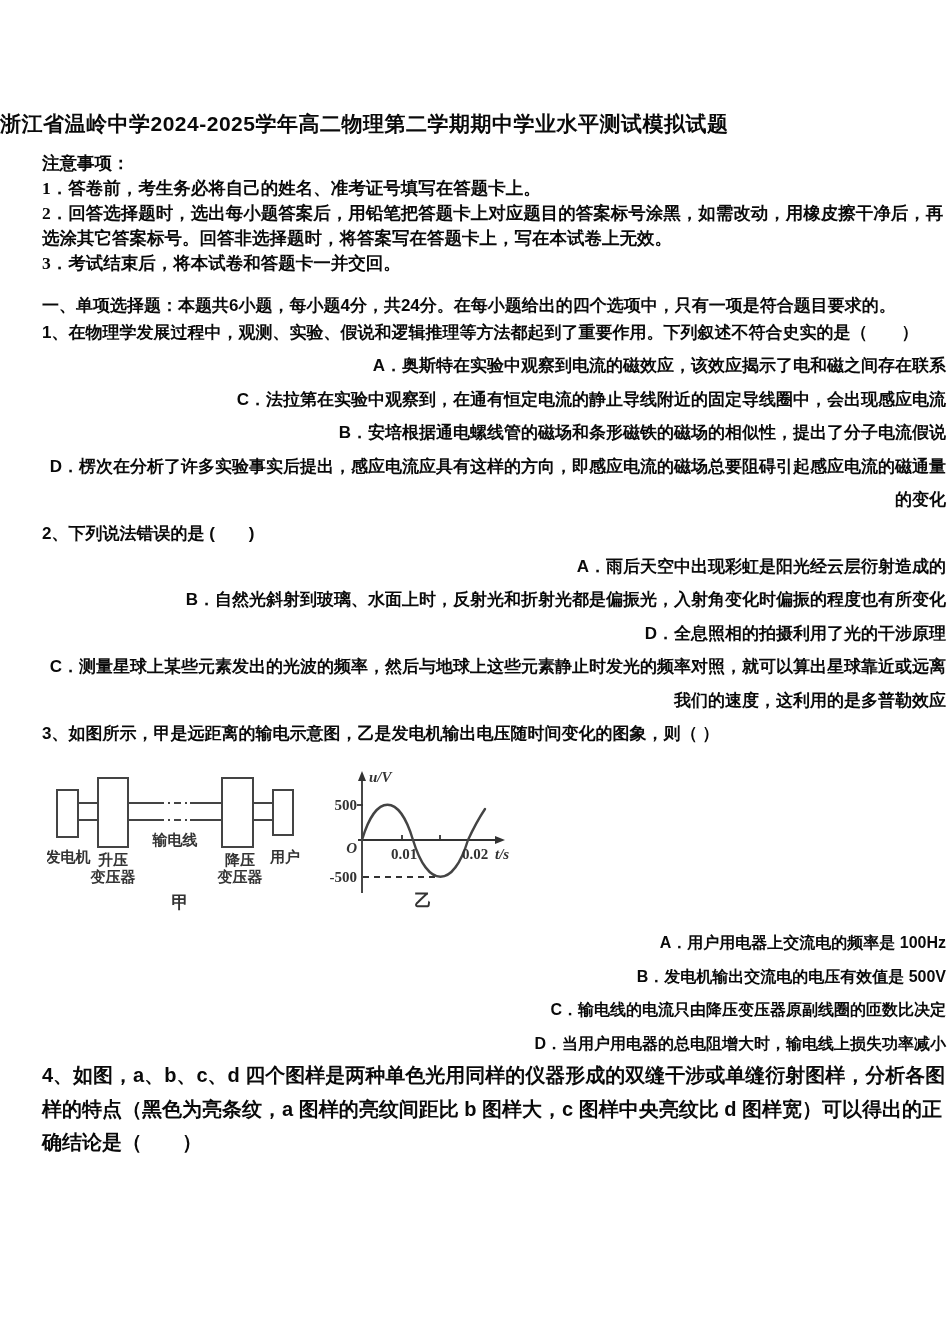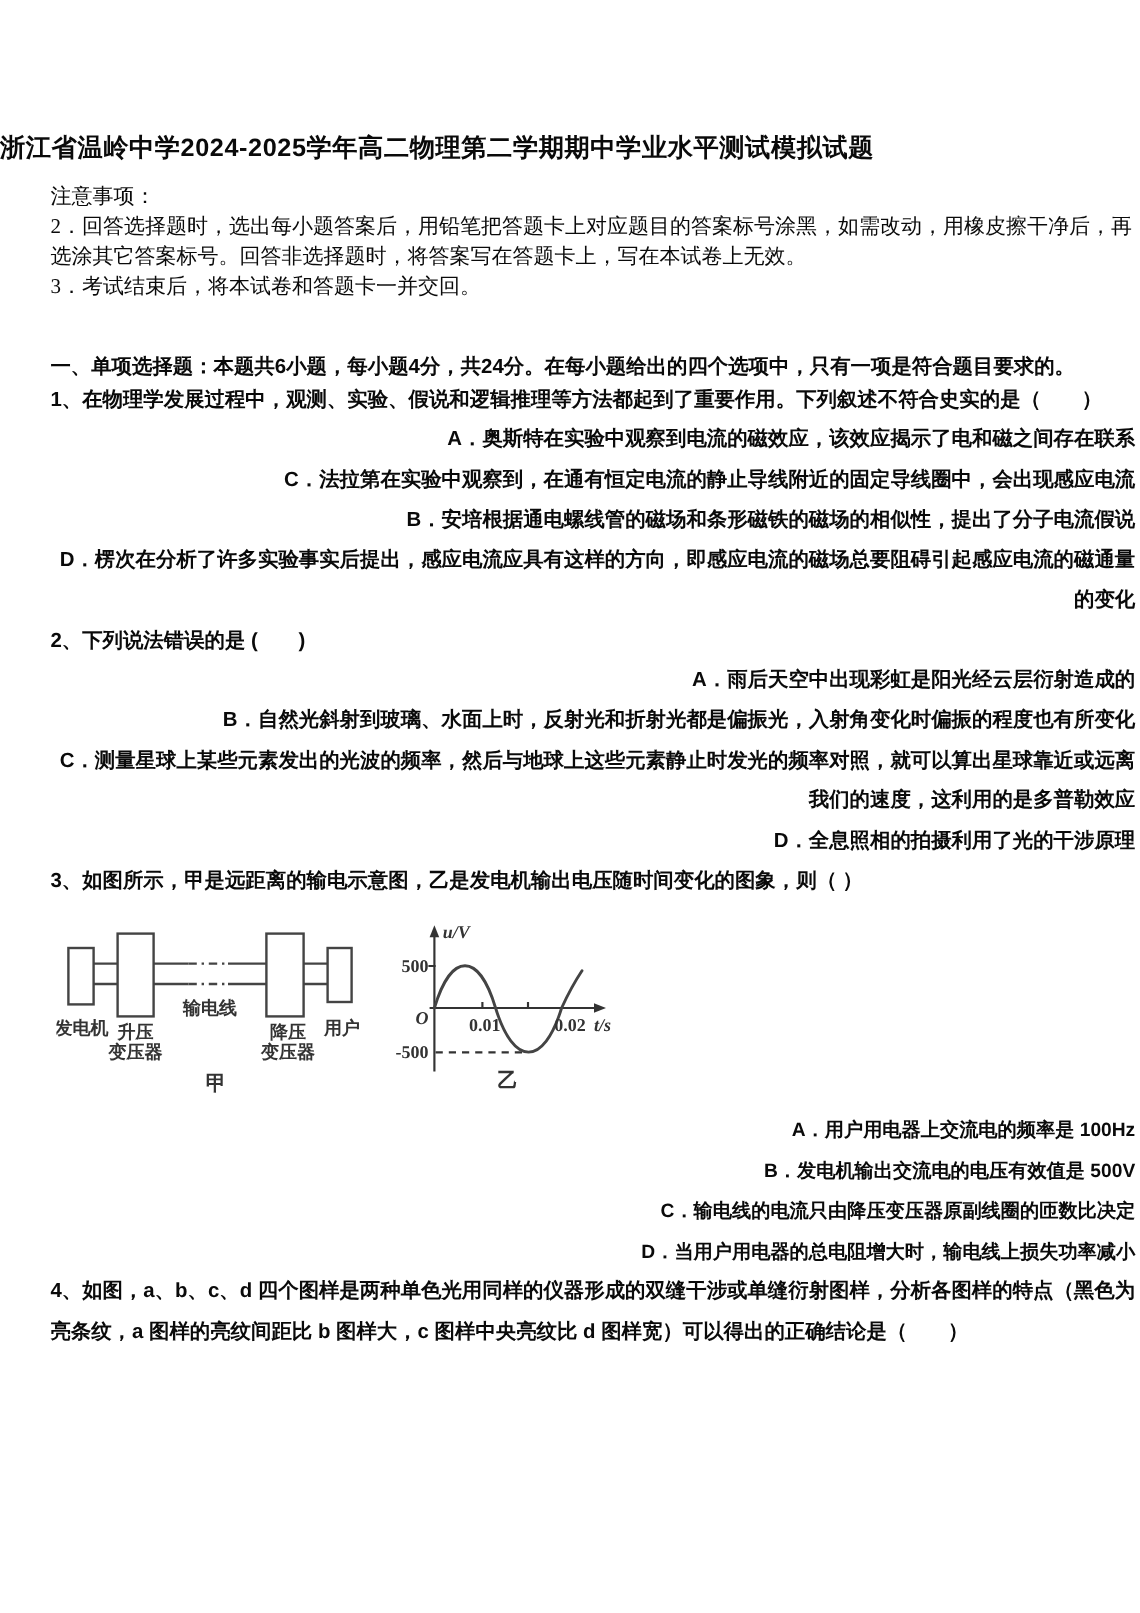--- a/index.html
+++ b/index.html
@@ -7,77 +7,78 @@
     width:950px;height:1344px;position:relative;background:#ffffff;color:#0a0a0a;
     font-family:"Liberation Sans","DejaVu Sans",sans-serif;
   }
   .title{
     position:absolute;top:109px;left:0;width:950px;text-align:left;
     font-size:21px;font-weight:bold;line-height:30px;letter-spacing:0.5px;
   }
   .notice{
     position:absolute;top:151px;left:42px;width:903px;
     font-family:"Liberation Serif","DejaVu Serif",serif;
-    font-size:17.5px;line-height:25px;font-weight:normal;
+    font-size:17.5px;line-height:25px;font-weight:bold;
   }
   .main{
     position:absolute;top:292px;left:42px;width:904px;
     font-size:17px;font-weight:bold;
   }
   .heading-line{line-height:27px;}
   .stem{line-height:27px;}
   .mt{margin-top:3px;}
   .options{margin-top:3px;}
   .option{line-height:33.5px;text-align:right;}
   .q3-options{
     position:absolute;top:926px;left:42px;width:904px;
     font-size:16px;font-weight:bold;
   }
   .q4-block{
     position:absolute;top:1059px;left:42px;width:904px;
-    font-size:17px;font-weight:bold;line-height:33.5px;
+    font-size:20px;font-weight:bold;line-height:33.5px;
   }
   .figure-wrap{position:absolute;top:763px;left:47px;width:470px;height:155px;}
   svg text{
     font-family:"Liberation Serif","DejaVu Serif",serif;
     font-weight:bold;fill:#333;
   }
   .cn-label{font-size:15px;}
   .caption{font-size:17px;}
   .num-label{font-size:15px;}
   .ital{font-style:italic;font-size:15px;}
 </style>
 </head>
 <body>
 
 <div class="title">浙江省温岭中学2024-2025学年高二物理第二学期期中学业水平测试模拟试题</div>
 
 <div class="notice">
   <div>注意事项：</div>
+  <div>1．答卷前，考生务必将自己的姓名、准考证号填写在答题卡上。</div>
   <div>2．回答选择题时，选出每小题答案后，用铅笔把答题卡上对应题目的答案标号涂黑，如需改动，用橡皮擦干净后，再选涂其它答案标号。回答非选择题时，将答案写在答题卡上，写在本试卷上无效。</div>
   <div>3．考试结束后，将本试卷和答题卡一并交回。</div>
 </div>
 
 <div class="main">
   <div class="heading-line">一、单项选择题：本题共6小题，每小题4分，共24分。在每小题给出的四个选项中，只有一项是符合题目要求的。</div>
 
   <div class="stem">1、在物理学发展过程中，观测、实验、假说和逻辑推理等方法都起到了重要作用。下列叙述不符合史实的是（　　）</div>
   <div class="options">
     <div class="option">A．奥斯特在实验中观察到电流的磁效应，该效应揭示了电和磁之间存在联系</div>
     <div class="option">C．法拉第在实验中观察到，在通有恒定电流的静止导线附近的固定导线圈中，会出现感应电流</div>
     <div class="option">B．安培根据通电螺线管的磁场和条形磁铁的磁场的相似性，提出了分子电流假说</div>
     <div class="option">D．楞次在分析了许多实验事实后提出，感应电流应具有这样的方向，即感应电流的磁场总要阻碍引起感应电流的磁通量的变化</div>
   </div>
 
   <div class="stem mt">2、下列说法错误的是 (　　)</div>
   <div class="options">
     <div class="option">A．雨后天空中出现彩虹是阳光经云层衍射造成的</div>
     <div class="option">B．自然光斜射到玻璃、水面上时，反射光和折射光都是偏振光，入射角变化时偏振的程度也有所变化</div>
+    <div class="option">D．全息照相的拍摄利用了光的干涉原理</div>
     <div class="option">C．测量星球上某些元素发出的光波的频率，然后与地球上这些元素静止时发光的频率对照，就可以算出星球靠近或远离我们的速度，这利用的是多普勒效应</div>
-    <div class="option">D．全息照相的拍摄利用了光的干涉原理</div>
   </div>
 
   <div class="stem mt">3、如图所示，甲是远距离的输电示意图，乙是发电机输出电压随时间变化的图象，则（ ）</div>
 </div>
 
 <div class="figure-wrap">
   <svg width="470" height="155" viewBox="0 0 470 155">
 
     <g stroke="#444" stroke-width="2" fill="none">
       <rect x="10" y="27" width="21" height="47"></rect>

